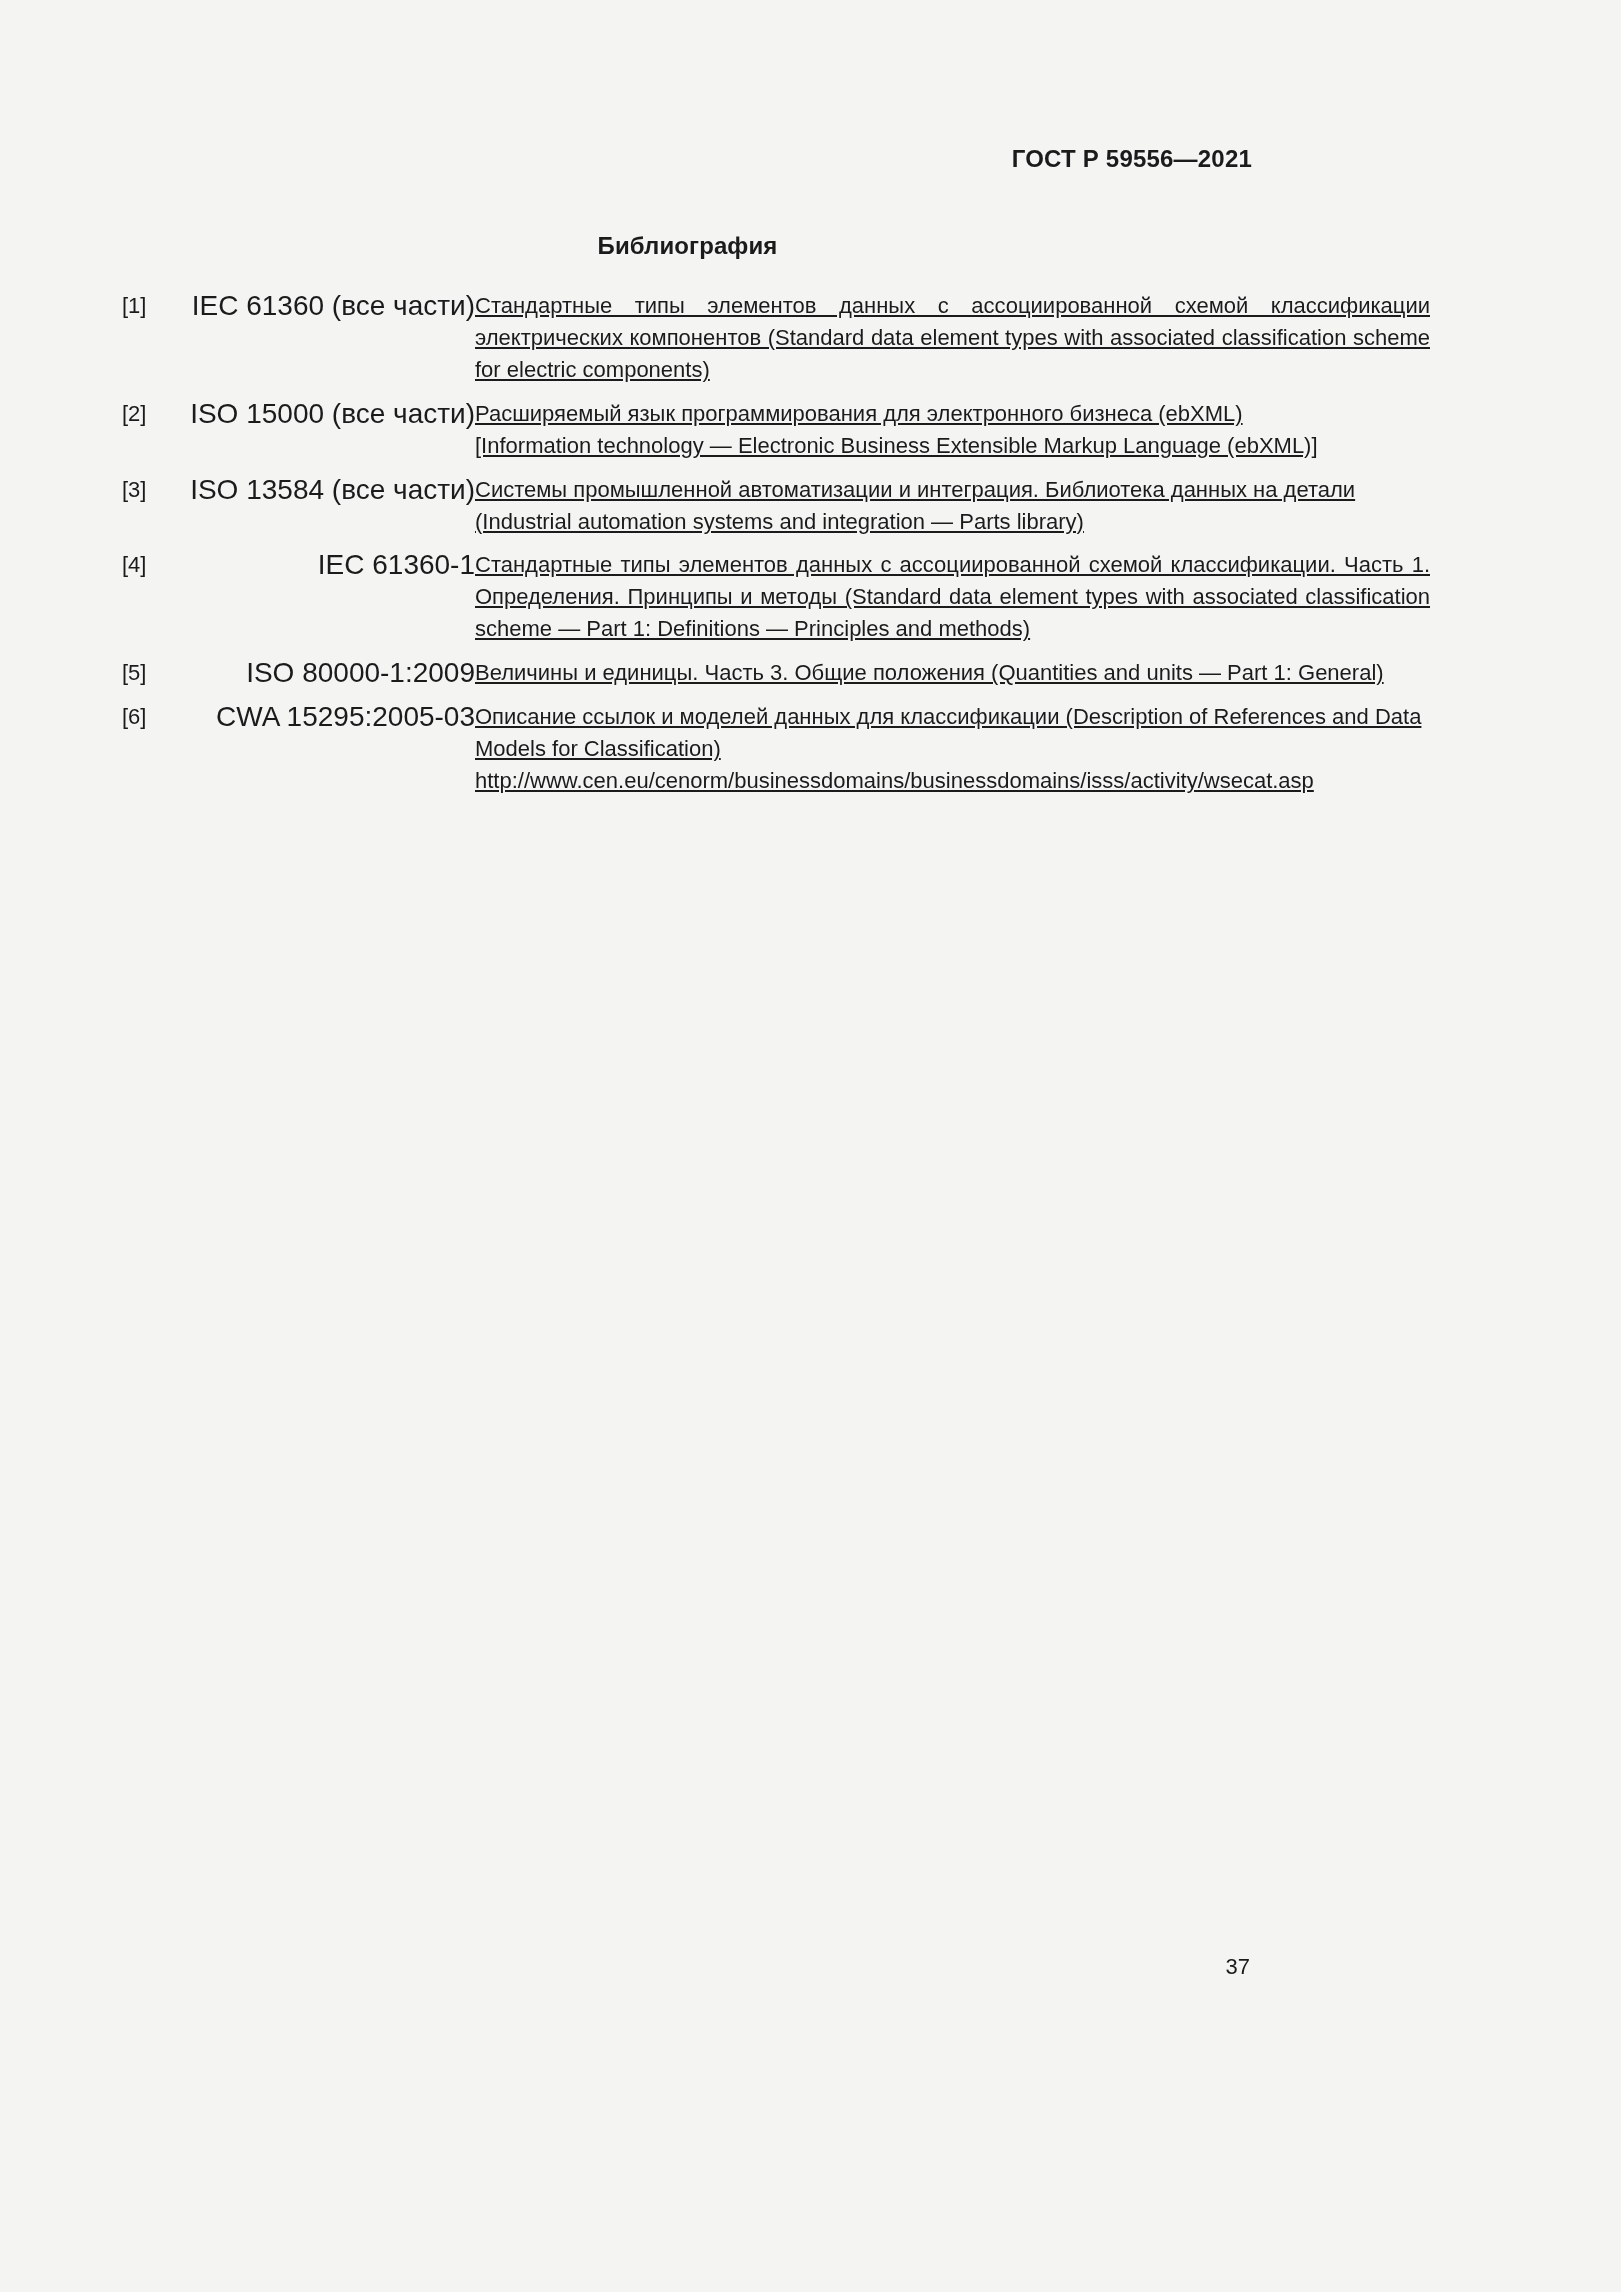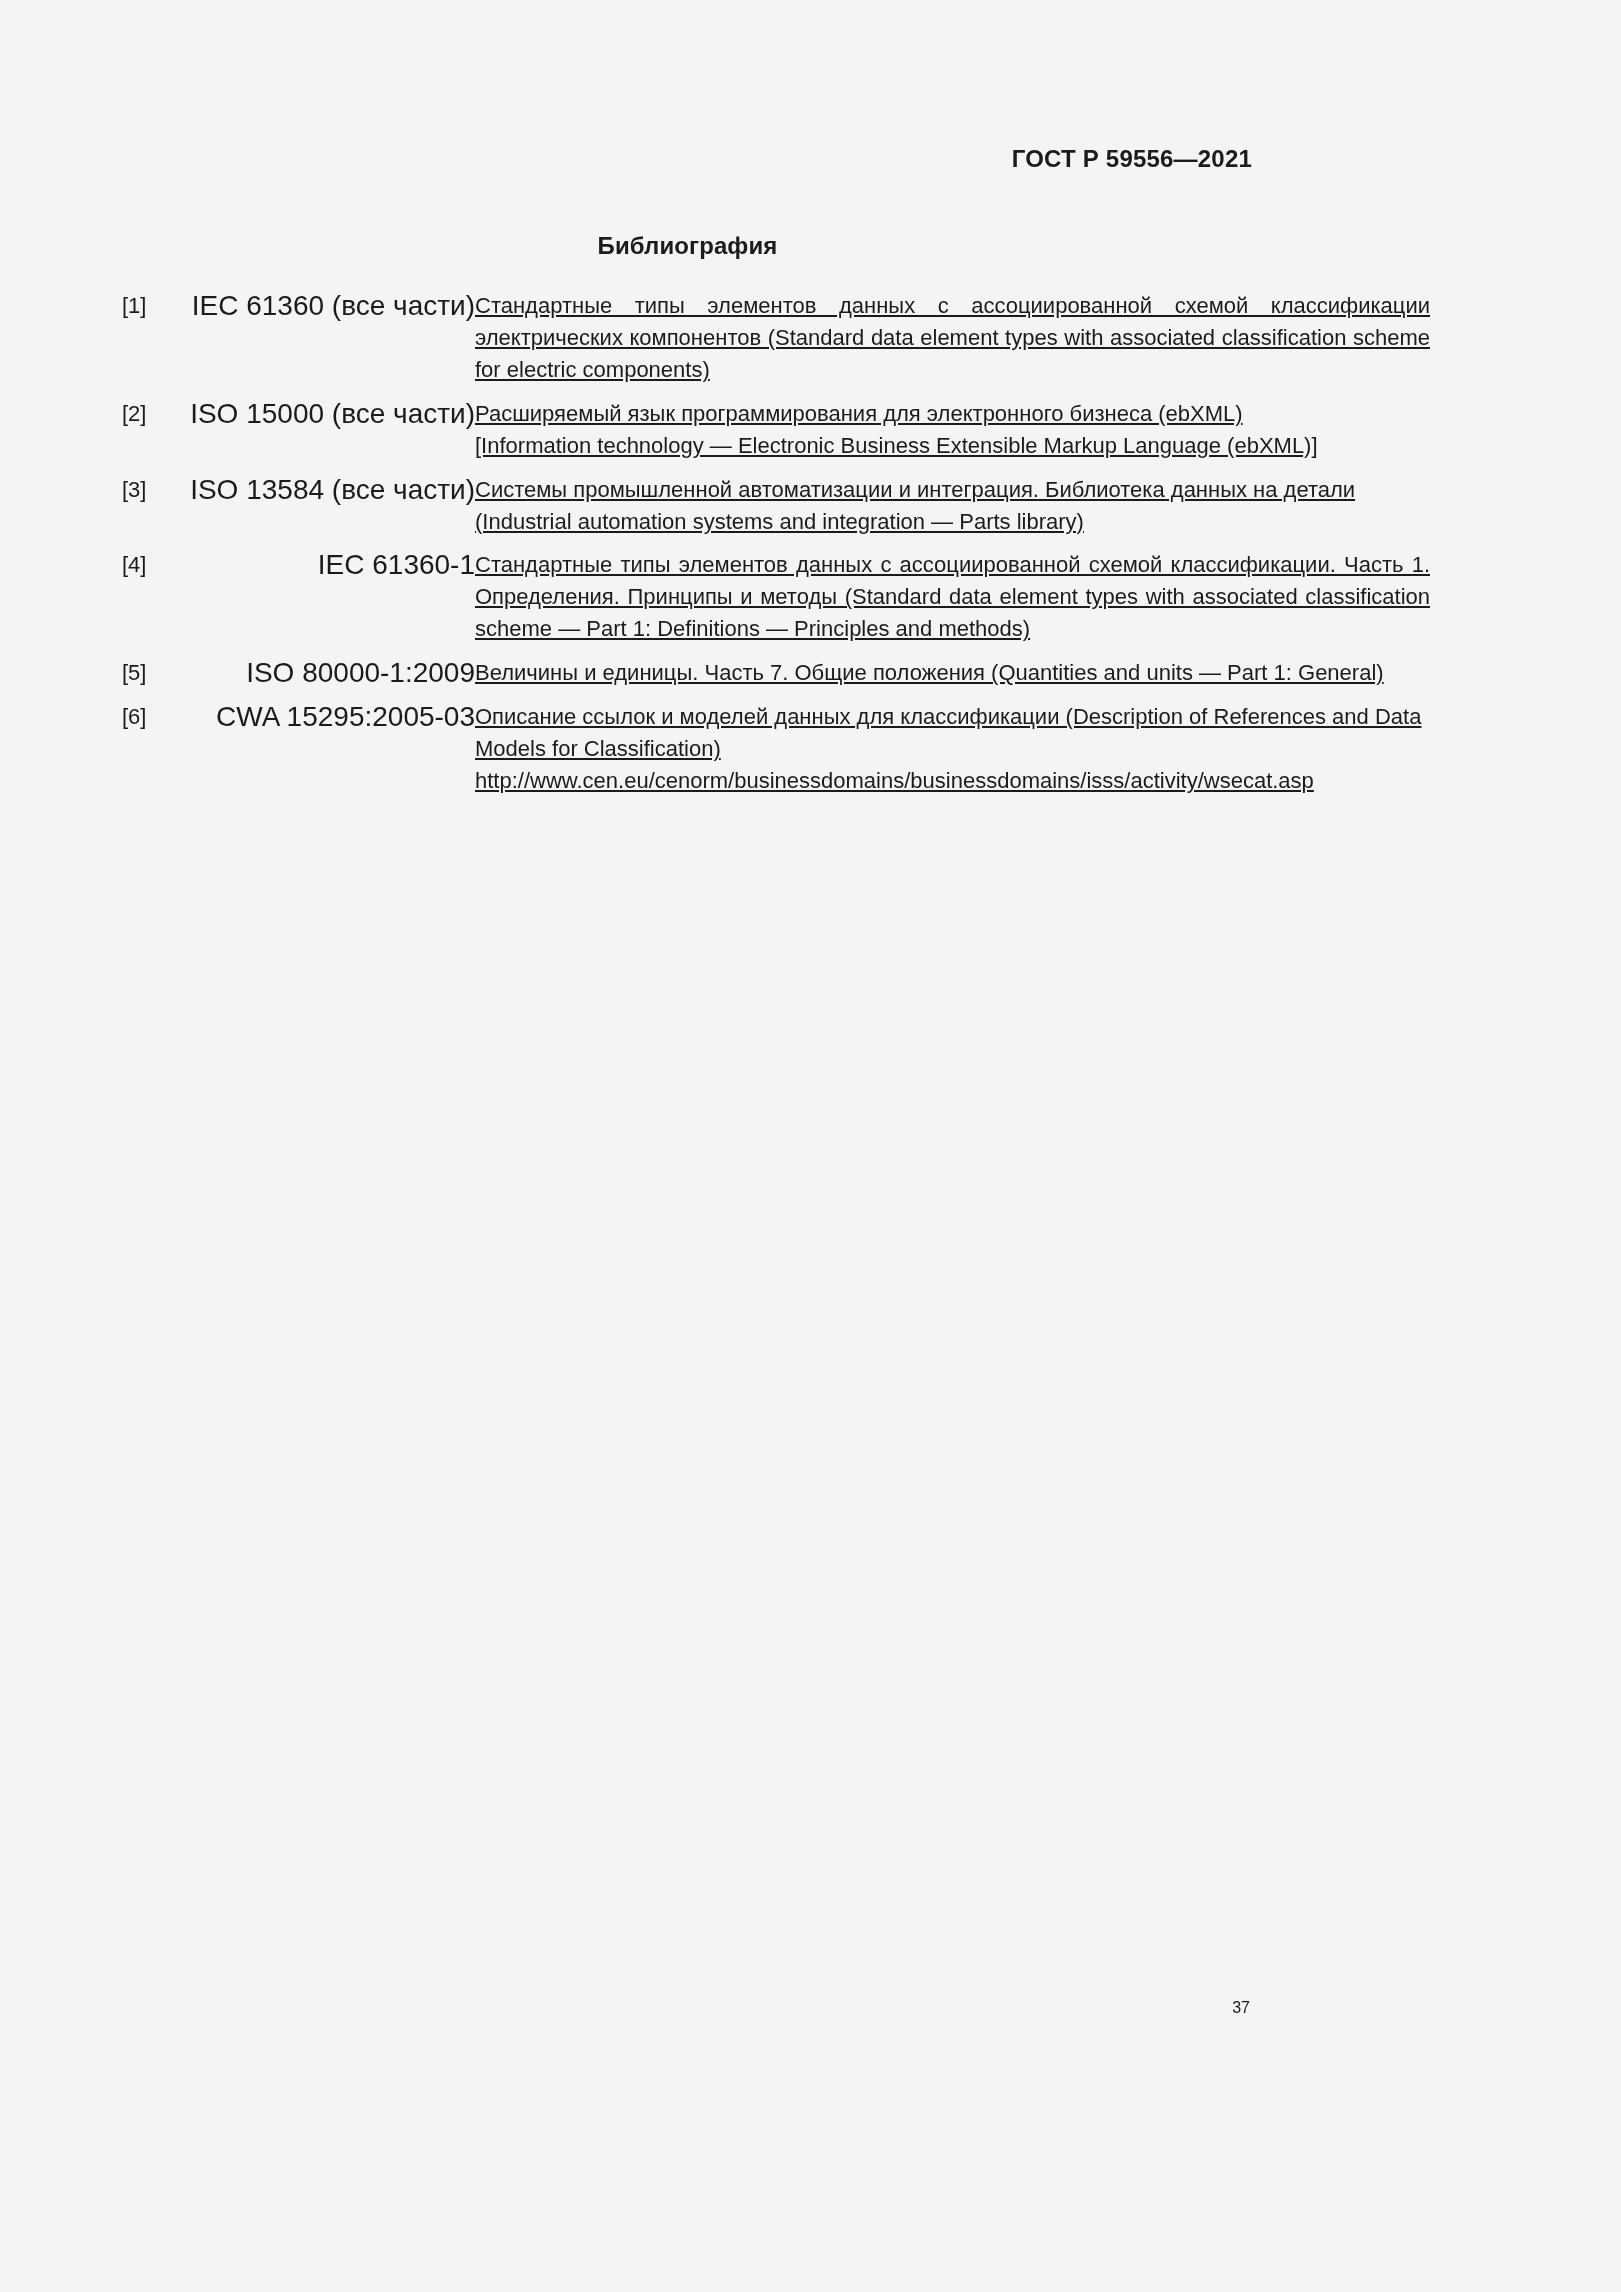--- a/index.html
+++ b/index.html
@@ -99,23 +99,23 @@
     text-align: justify;
     text-justify: inter-word;
   }
   .ragged {
     text-align: left;
   }
 
   
   .folio {
     position: absolute;
-    top: 2000px;
+    top: 1956px;
     right: 196px;
-    font-size: 16px;
+    font-size: 22px;
     line-height: 1;
   }
 </style>
 </head>
 <body>
 
 <div class="page">
 
   <div class="running-head">ГОСТ Р 59556—2021</div>
 
@@ -148,21 +148,21 @@
         <div class="ref-marker">[4]</div>
         <div class="ref-standard">IEC 61360-1</div>
         <div class="ref-body">
           <p class="just">Стандартные типы элементов данных с ассоциированной схемой классификации. Часть 1. Определения. Принципы и методы (Standard data element types with associated classification scheme — Part 1: Definitions — Principles and methods)</p>
         </div>
       </div>
       <div class="biblio-entry">
         <div class="ref-marker">[5]</div>
         <div class="ref-standard">ISO 80000-1:2009</div>
         <div class="ref-body">
-          <p class="just">Величины и единицы. Часть 7. Общие положения (Quantities and units — Part 1: General)</p>
+          <p class="just">Величины и единицы. Часть 3. Общие положения (Quantities and units — Part 1: General)</p>
         </div>
       </div>
       <div class="biblio-entry">
         <div class="ref-marker">[6]</div>
         <div class="ref-standard">CWA 15295:2005-03</div>
         <div class="ref-body">
           <p class="ragged">Описание ссылок и моделей данных для классификации (Description of References and Data Models for Classification)</p>
           <p class="ragged">http://www.cen.eu/cenorm/businessdomains/businessdomains/isss/activity/wsecat.asp</p>
         </div>
       </div>

